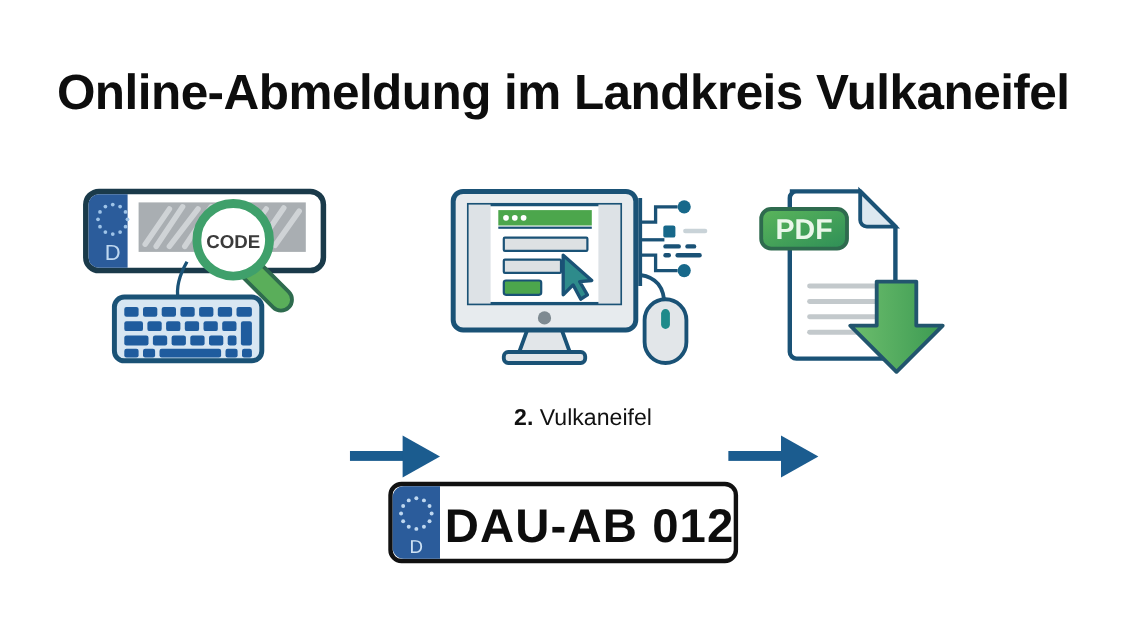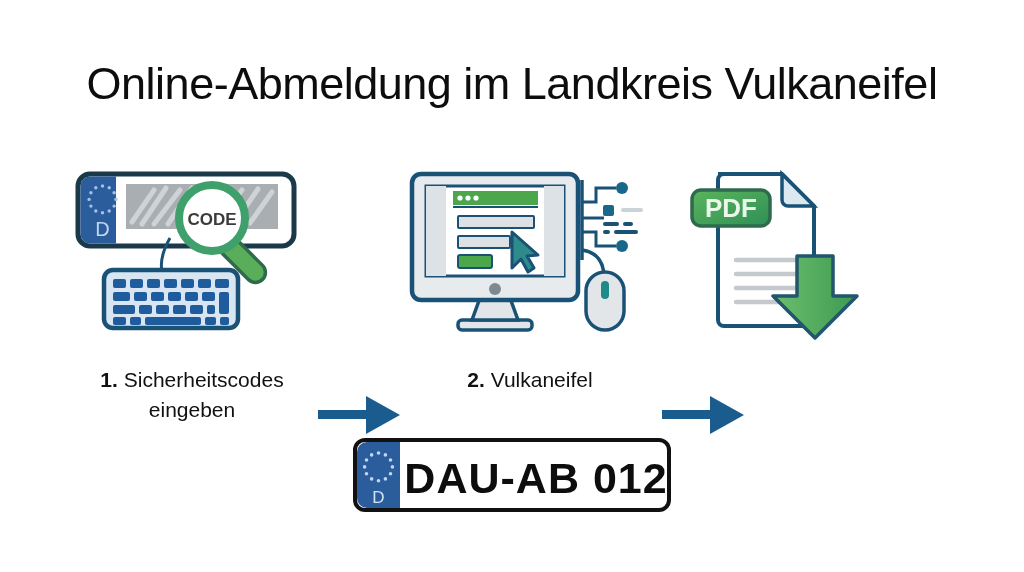--- a/index.html
+++ b/index.html
@@ -17,21 +17,21 @@
   }
 
   
   #page-title {
     position: absolute;
     top: 58px;
     left: 0;
     width: 1024px;
     text-align: center;
     font-size: 45px;
-    font-weight: normal;
+    font-weight: bold;
     letter-spacing: -0.5px;
     color: #0d0d0d;
     white-space: nowrap;
   }
 
   
   #steps {
     position: absolute;
     top: 160px;
     left: 0;
@@ -166,25 +166,20 @@
             <rect x="145" y="145" width="8" height="9" rx="2"></rect>
 
             <rect x="51" y="157" width="13" height="8" rx="2"></rect>
             <rect x="68" y="157" width="11" height="8" rx="2"></rect>
             <rect x="83" y="157" width="56" height="8" rx="2"></rect>
             <rect x="143" y="157" width="11" height="8" rx="2"></rect>
             <rect x="158" y="157" width="9" height="8" rx="2"></rect>
           </g>
         </g>
       </svg>
-    </div>
-    <div class="step-label">
-      <span class="num">1.</span>
-      <span>Sicherheitscodes</span><br>
-      <span>eingeben</span>
     </div>
   </div>
 
   <div class="arrow-connector" id="arrow-1">
     <svg class="svgbox" width="86" height="46" viewBox="0 0 86 46">
       <rect x="0" y="18" width="56" height="9" fill="#1B5C8F"></rect>
       <path d="M48 4 L82 23 L48 42 Z" fill="#1B5C8F"></path>
     </svg>
   </div>
 

